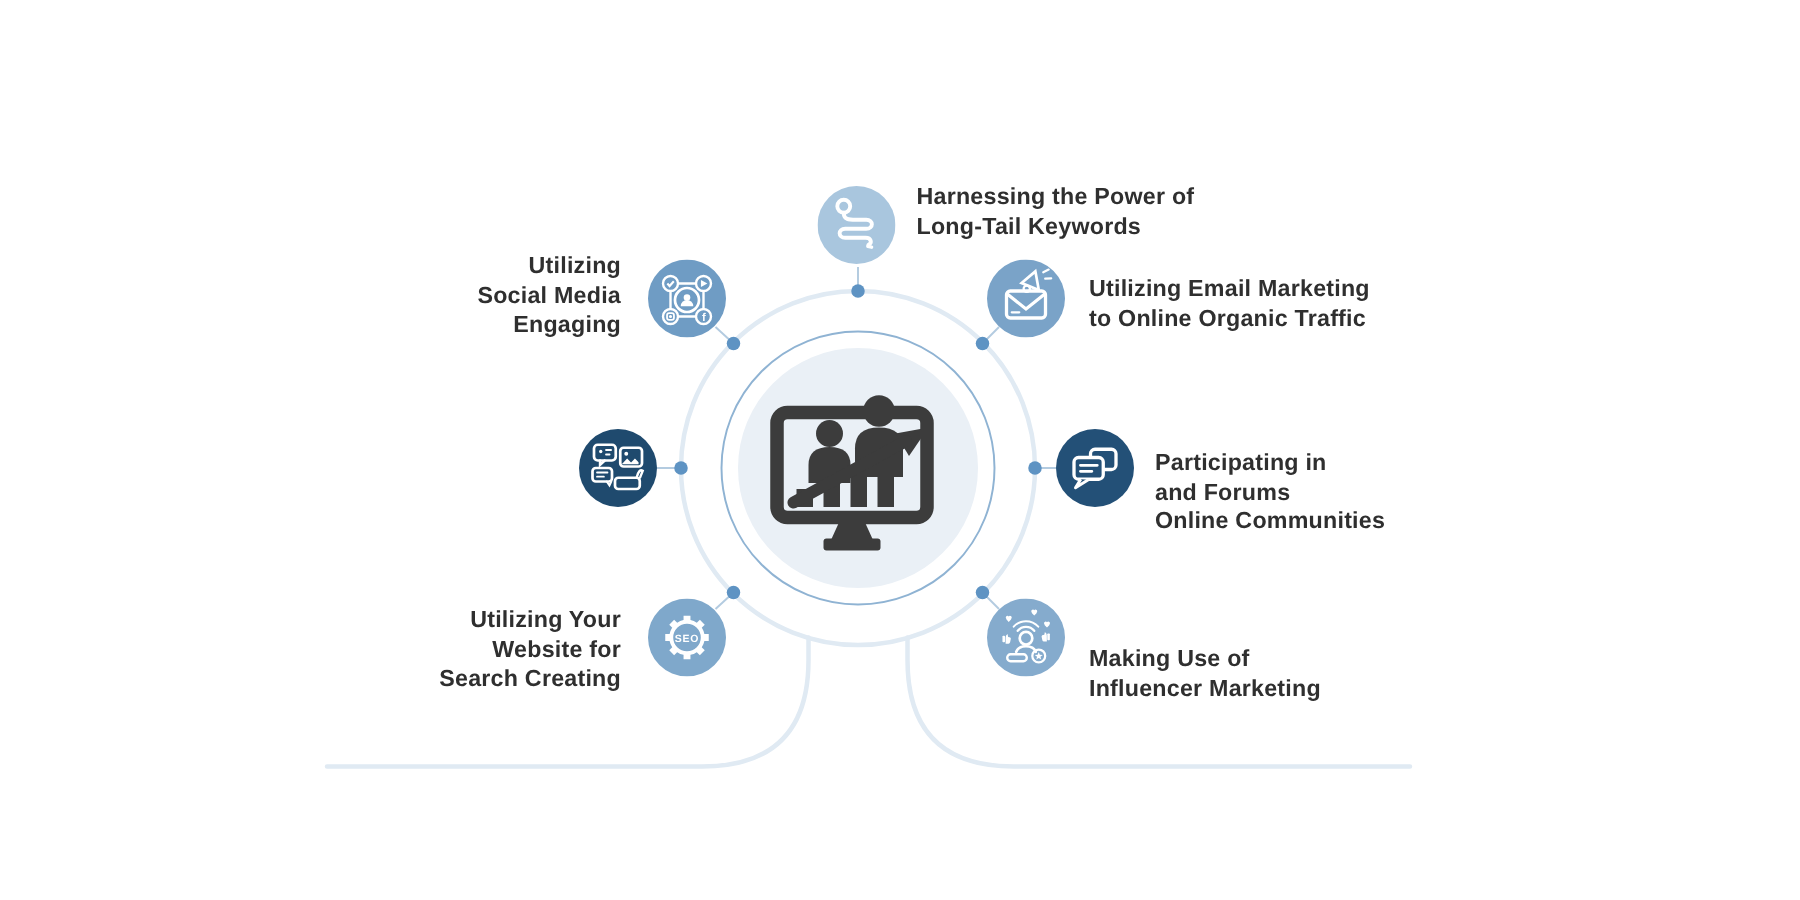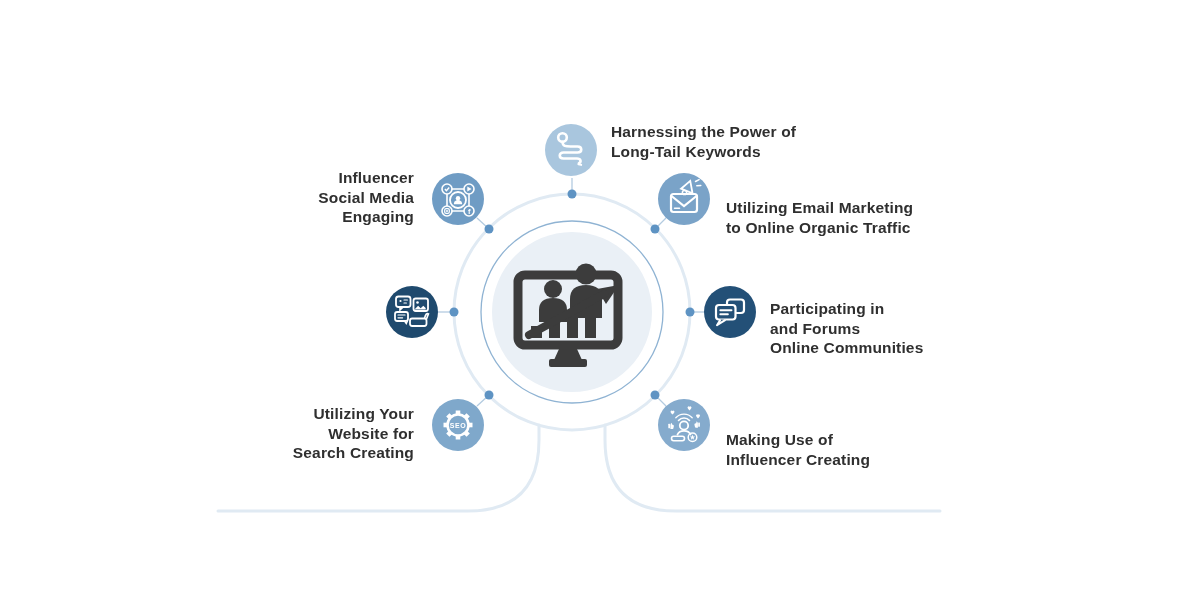--- a/index.html
+++ b/index.html
@@ -21,21 +21,21 @@
   .b0{left:545px;top:124px;}
   .b1{left:432px;top:173px;}
   .b2{left:658px;top:173px;}
   .b3{left:386px;top:286px;}
   .b4{left:704px;top:286px;}
   .b5{left:432px;top:399px;}
   .b6{left:658px;top:399px;}
   
   .t0{left:611px;top:122px;}
   .t1{right:786px;top:168px;}
-  .t2{left:726px;top:183px;margin-top:15px;}
+  .t2{left:726px;top:183px;}
   .t3{right:835px;top:280px;}
   .t4{left:770px;top:299px;}
   .t5{right:786px;top:404px;}
   .t6{left:726px;top:406px;margin-top:24px;}
 </style>
 </head>
 <body>
 
 <div class="canvas">
 
@@ -121,21 +121,21 @@
       <circle cx="15" cy="38" r="5" stroke="#fff" stroke-width="1.6" fill="#6f9cc4"></circle>
       <circle cx="37" cy="38" r="5" stroke="#fff" stroke-width="1.6" fill="#6f9cc4"></circle>
       <path d="M12.9 16 l1.5 1.7 l2.8 -3.2" fill="none" stroke="#fff" stroke-width="1.4"></path>
       <polygon points="35.3,13.6 39.6,16 35.3,18.4" fill="#fff"></polygon>
       <rect x="12.7" y="35.7" width="4.6" height="4.6" rx="1.4" fill="none" stroke="#fff" stroke-width="1.2"></rect>
       <circle cx="15" cy="38" r="1" fill="#fff"></circle>
       <text x="37.3" y="41.2" font-size="7.5" font-weight="bold" fill="#fff" text-anchor="middle" font-family="Liberation Sans, sans-serif">f</text>
     </svg>
   </div>
   <div class="label align-r t1">
-    <div>Influencer</div>
+    <div>Utilizing</div>
     <div>Social Media</div>
     <div>Engaging</div>
   </div>
 
   <div class="badge b2">
     <svg width="52" height="52" viewBox="0 0 52 52">
       <circle cx="26" cy="26" r="26" fill="#7aa3c8"></circle>
       <g fill="none" stroke="#fff" stroke-linecap="round">
         <path d="M23.5 16.5 L31.5 7.5 L35.5 19.5 Z" stroke-width="1.8" transform="rotate(8 29 13)"></path>
         <path d="M37.5 8.5 l3.6 -1.8 M38.8 12.8 l4 -0.2" stroke-width="1.5"></path>
@@ -227,16 +227,16 @@
         <rect x="10.3" y="24.8" width="1.7" height="4.4" rx="0.5"></rect>
         <path d="M12.4 29.2 v-3.2 q0 -1.6 1.3 -2.3 l0.4 1.9 q1.9 0.1 1.8 1.3 l-0.5 2.3 q-0.2 0.9 -1.1 0.9 h-1.9 Z"></path>
         <rect x="40.2" y="23.4" width="1.7" height="4.4" rx="0.5"></rect>
         <path d="M39.9 27.8 v-3.2 q0 -1.6 -1.3 -2.3 l-0.4 1.9 q-1.9 0.1 -1.8 1.3 l0.5 2.3 q0.2 0.9 1.1 0.9 h1.9 Z"></path>
         <polygon points="34.5,35.6 35.2,37.5 37.2,37.6 35.6,38.8 36.2,40.7 34.5,39.6 32.8,40.7 33.4,38.8 31.8,37.6 33.8,37.5"></polygon>
       </g>
     </svg>
   </div>
   <div class="label align-l t6">
     <div>Making Use of</div>
-    <div>Influencer Creating</div>
+    <div>Influencer Marketing</div>
   </div>
 
 </div>
 
 </body></html>

